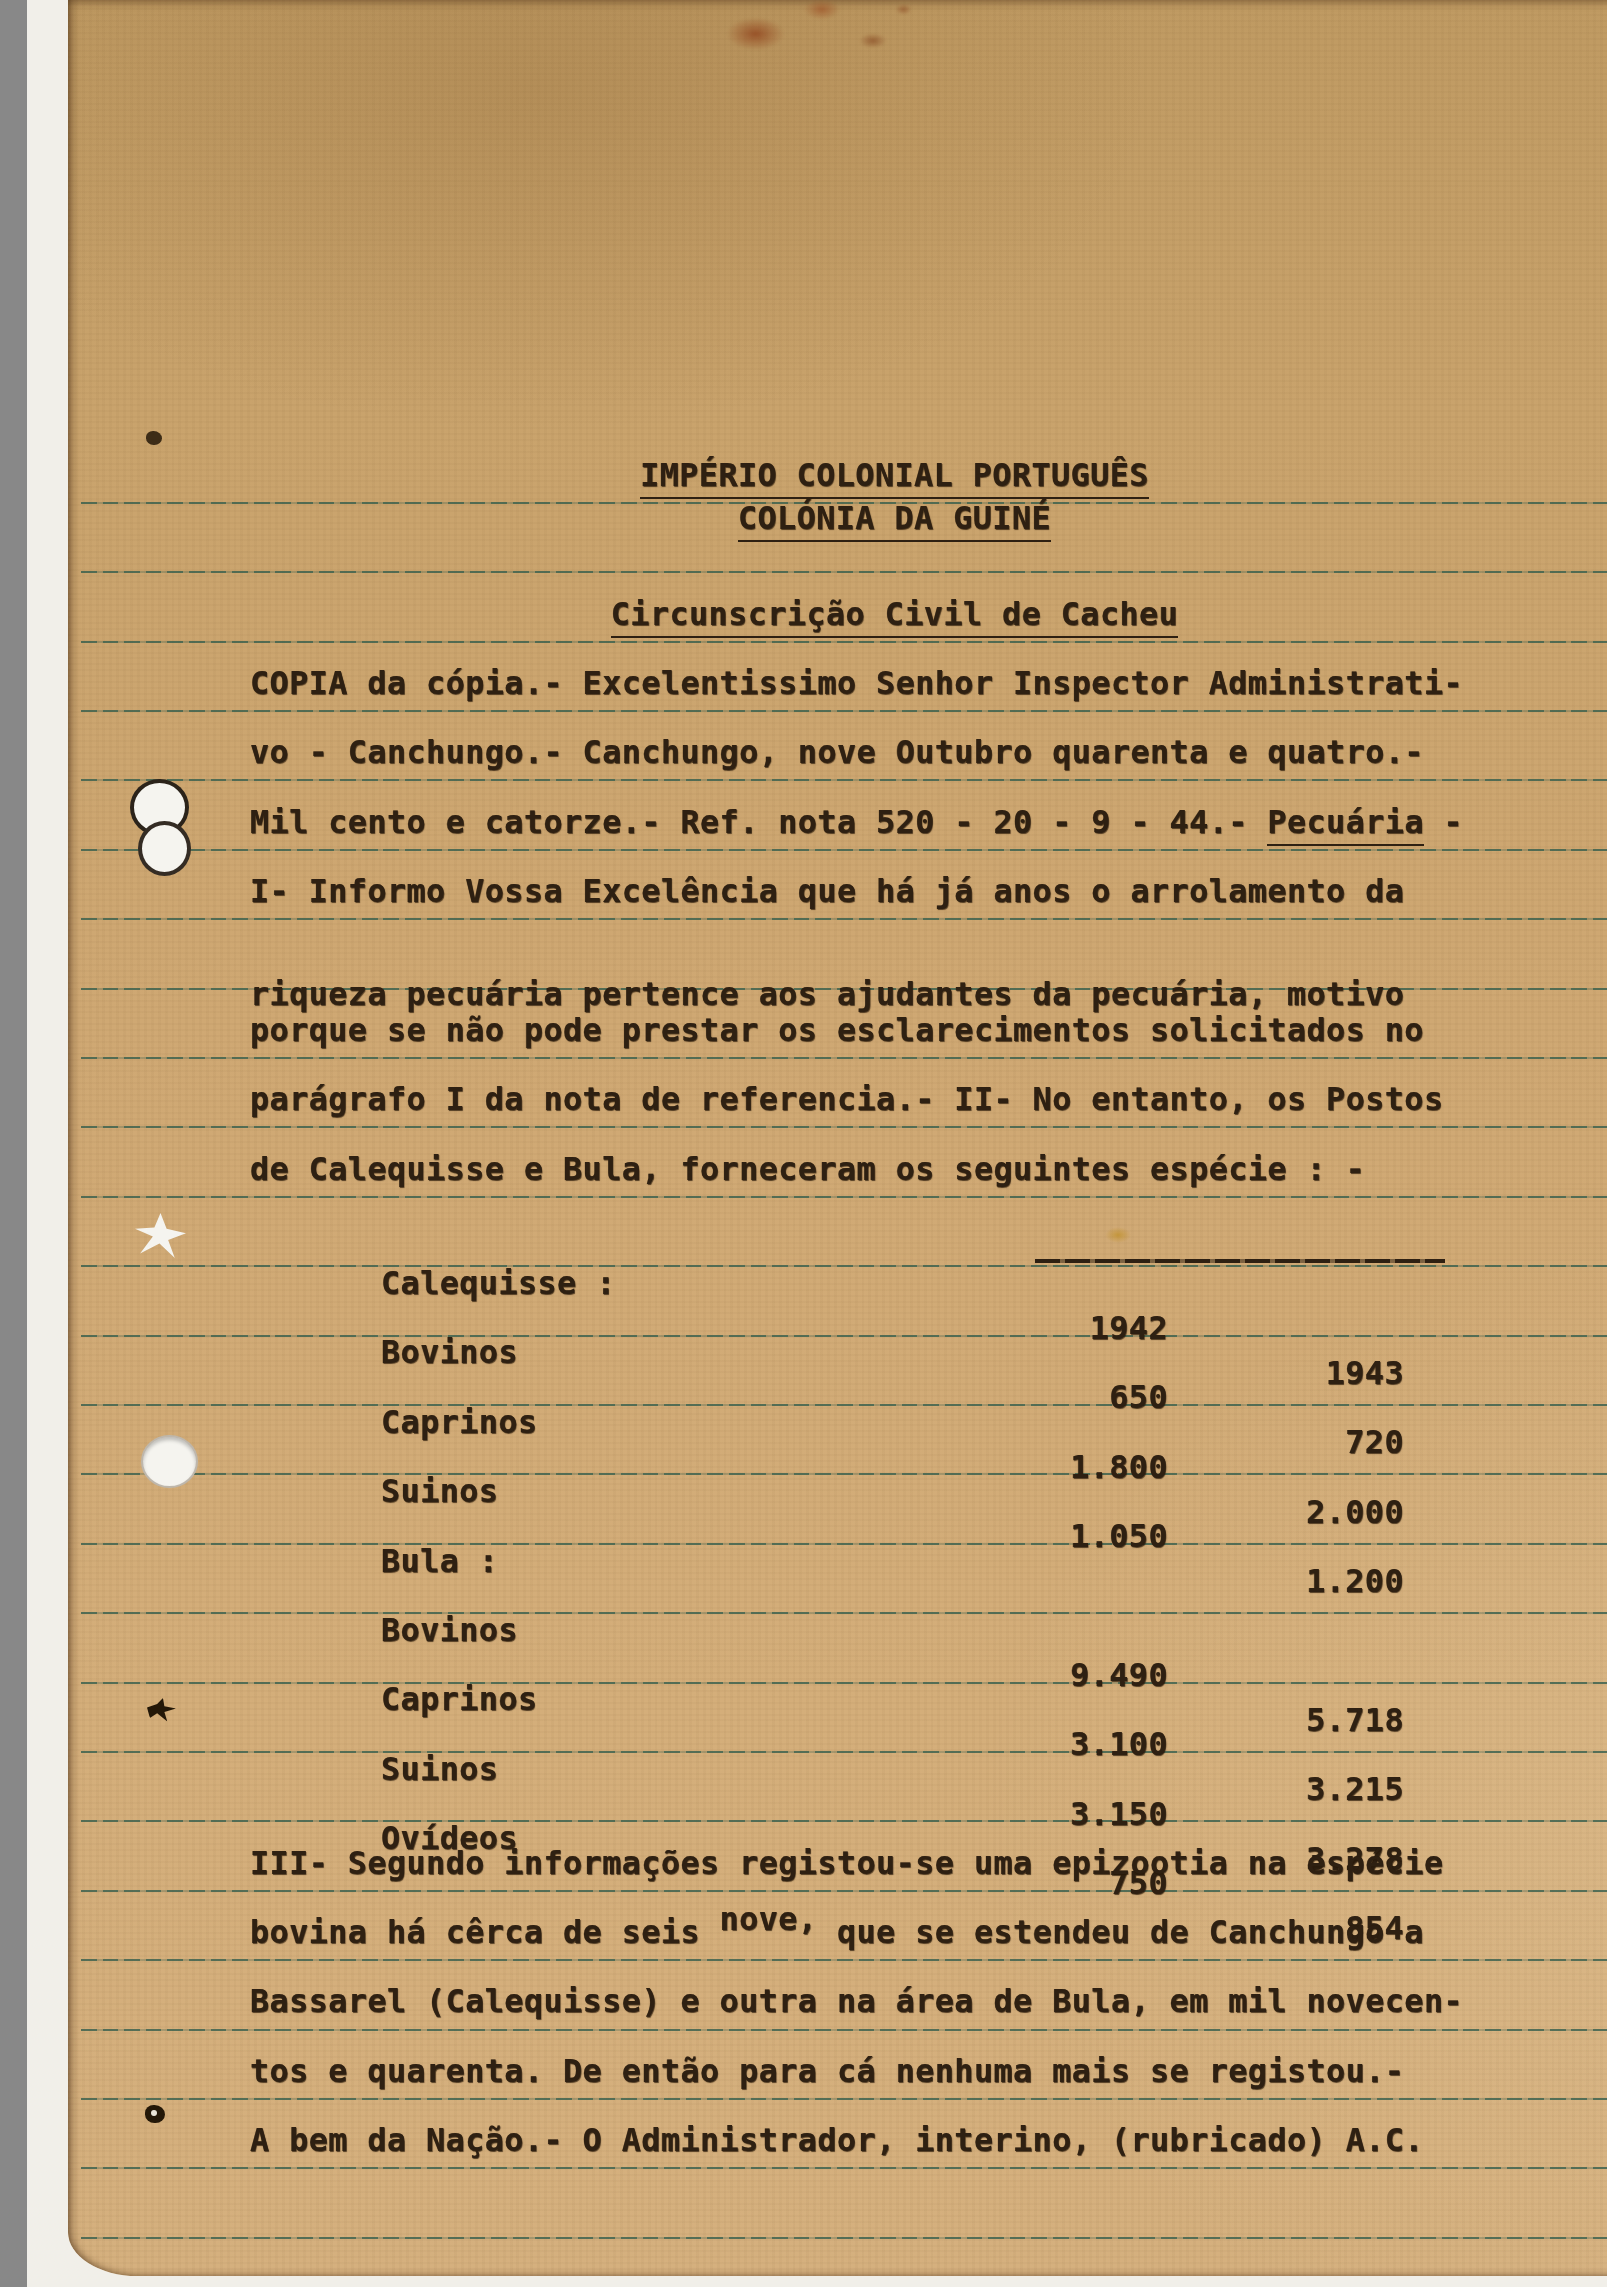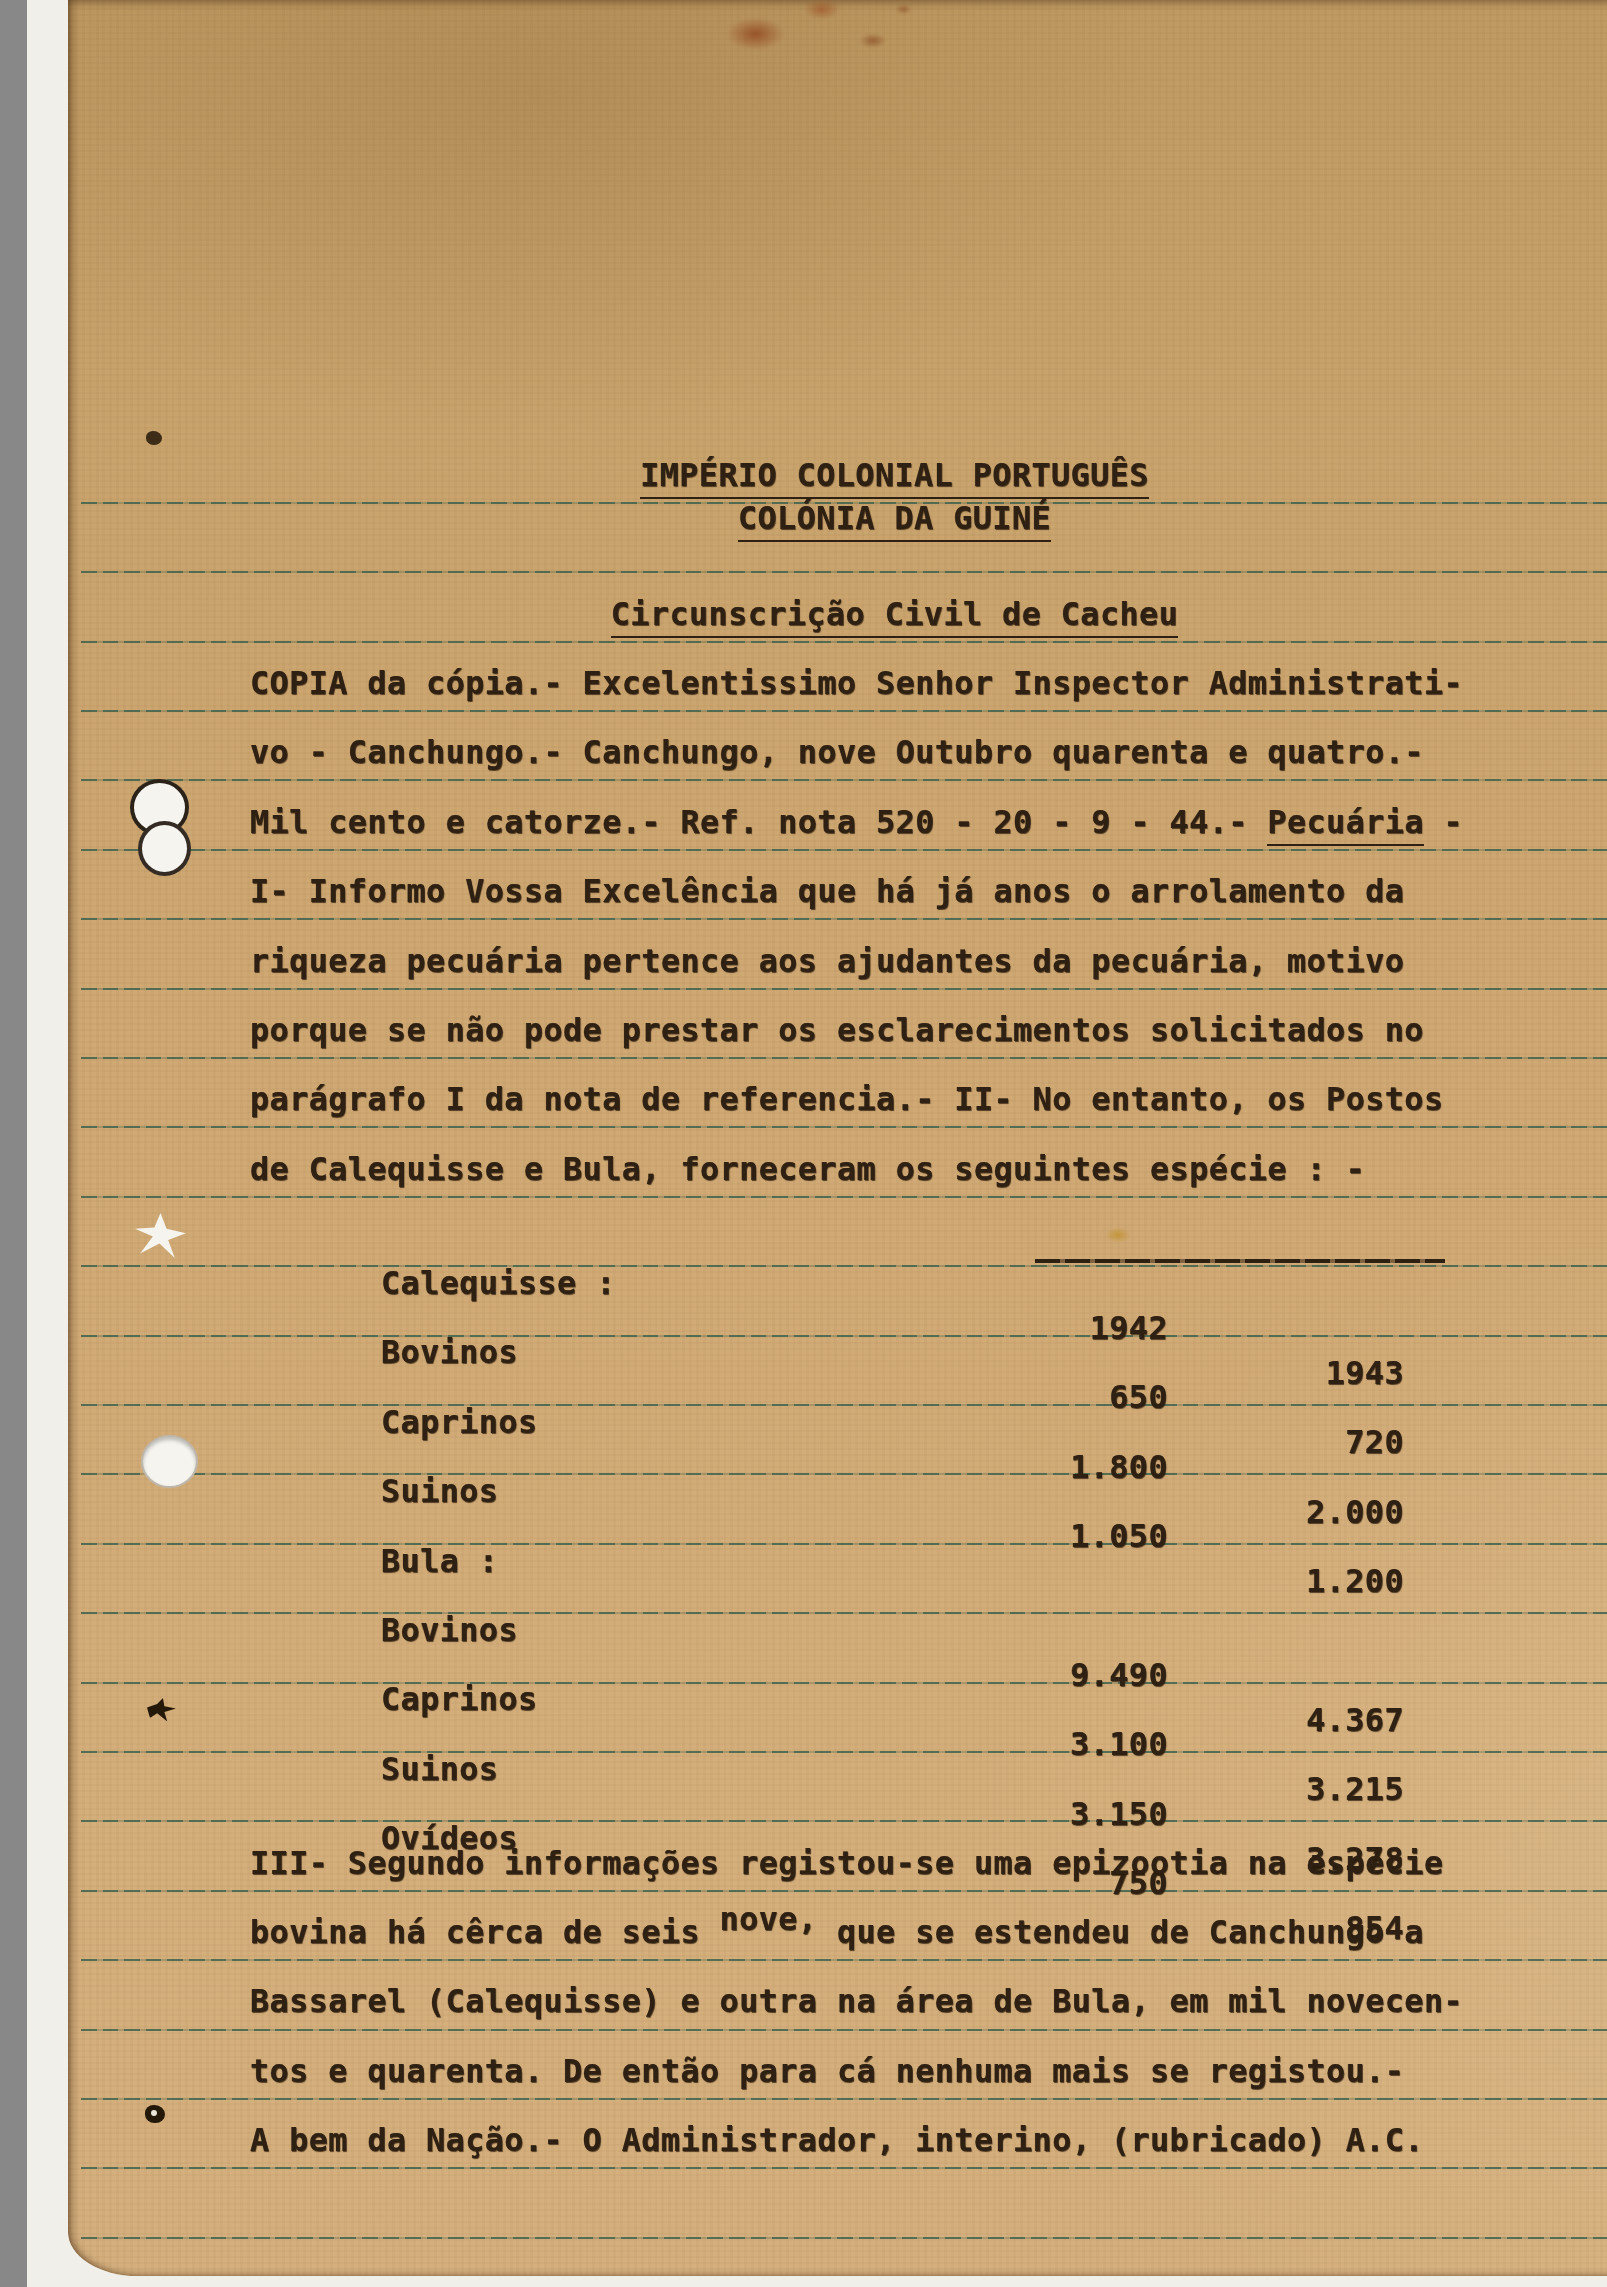--- a/index.html
+++ b/index.html
@@ -144,21 +144,21 @@
   <div class="textlayer">
 
     <div class="line center" style="top:453px"><span class="u">IMPÉRIO COLONIAL PORTUGUÊS</span></div>
     <div class="line center" style="top:496px"><span class="u">COLÓNIA DA GUINÉ</span></div>
     <div class="line center" style="top:592px"><span class="u">Circunscrição Civil de Cacheu</span></div>
 
     <div class="line" style="top:661px">COPIA da cópia.- Excelentissimo Senhor Inspector Administrati-</div>
     <div class="line" style="top:730px">vo - Canchungo.- Canchungo, nove Outubro quarenta e quatro.-</div>
     <div class="line" style="top:800px"><span>Mil cento e catorze.- Ref. nota 520 - 20 - 9 - 44.- </span><span class="u">Pecuária</span><span> -</span></div>
     <div class="line" style="top:869px">I- Informo Vossa Excelência que há já anos o arrolamento da</div>
-    <div class="line" style="top:939px">riqueza pecuária pertence aos ajudantes da pecuária, motivo</div>
+    <div class="line" style="top:972px">riqueza pecuária pertence aos ajudantes da pecuária, motivo</div>
     <div class="line" style="top:1008px">porque se não pode prestar os esclarecimentos solicitados no</div>
     <div class="line" style="top:1077px">parágrafo I da nota de referencia.- II- No entanto, os Postos</div>
     <div class="line" style="top:1147px">de Calequisse e Bula, forneceram os seguintes espécie : -</div>
 
     <div class="line" style="top:1216px;left:223px;width:1294px">
       <span class="lbl">Calequisse :</span>
       <span class="v1">1942</span>
       <span class="v2">1943</span>
     </div>
     <div class="years-underline"></div>
@@ -178,21 +178,21 @@
       <span class="v1">1.050</span>
       <span class="v2">1.200</span>
     </div>
 
     <div class="line" style="top:1494px">
       <span class="lbl">Bula :</span>
     </div>
     <div class="line" style="top:1563px">
       <span class="lbl">Bovinos</span>
       <span class="v1">9.490</span>
-      <span class="v2">4.367</span>
+      <span class="v2">5.718</span>
     </div>
     <div class="line" style="top:1632px">
       <span class="lbl">Caprinos</span>
       <span class="v1">3.100</span>
       <span class="v2">3.215</span>
     </div>
     <div class="line" style="top:1702px">
       <span class="lbl">Suinos</span>
       <span class="v1">3.150</span>
       <span class="v2">3.278</span>

